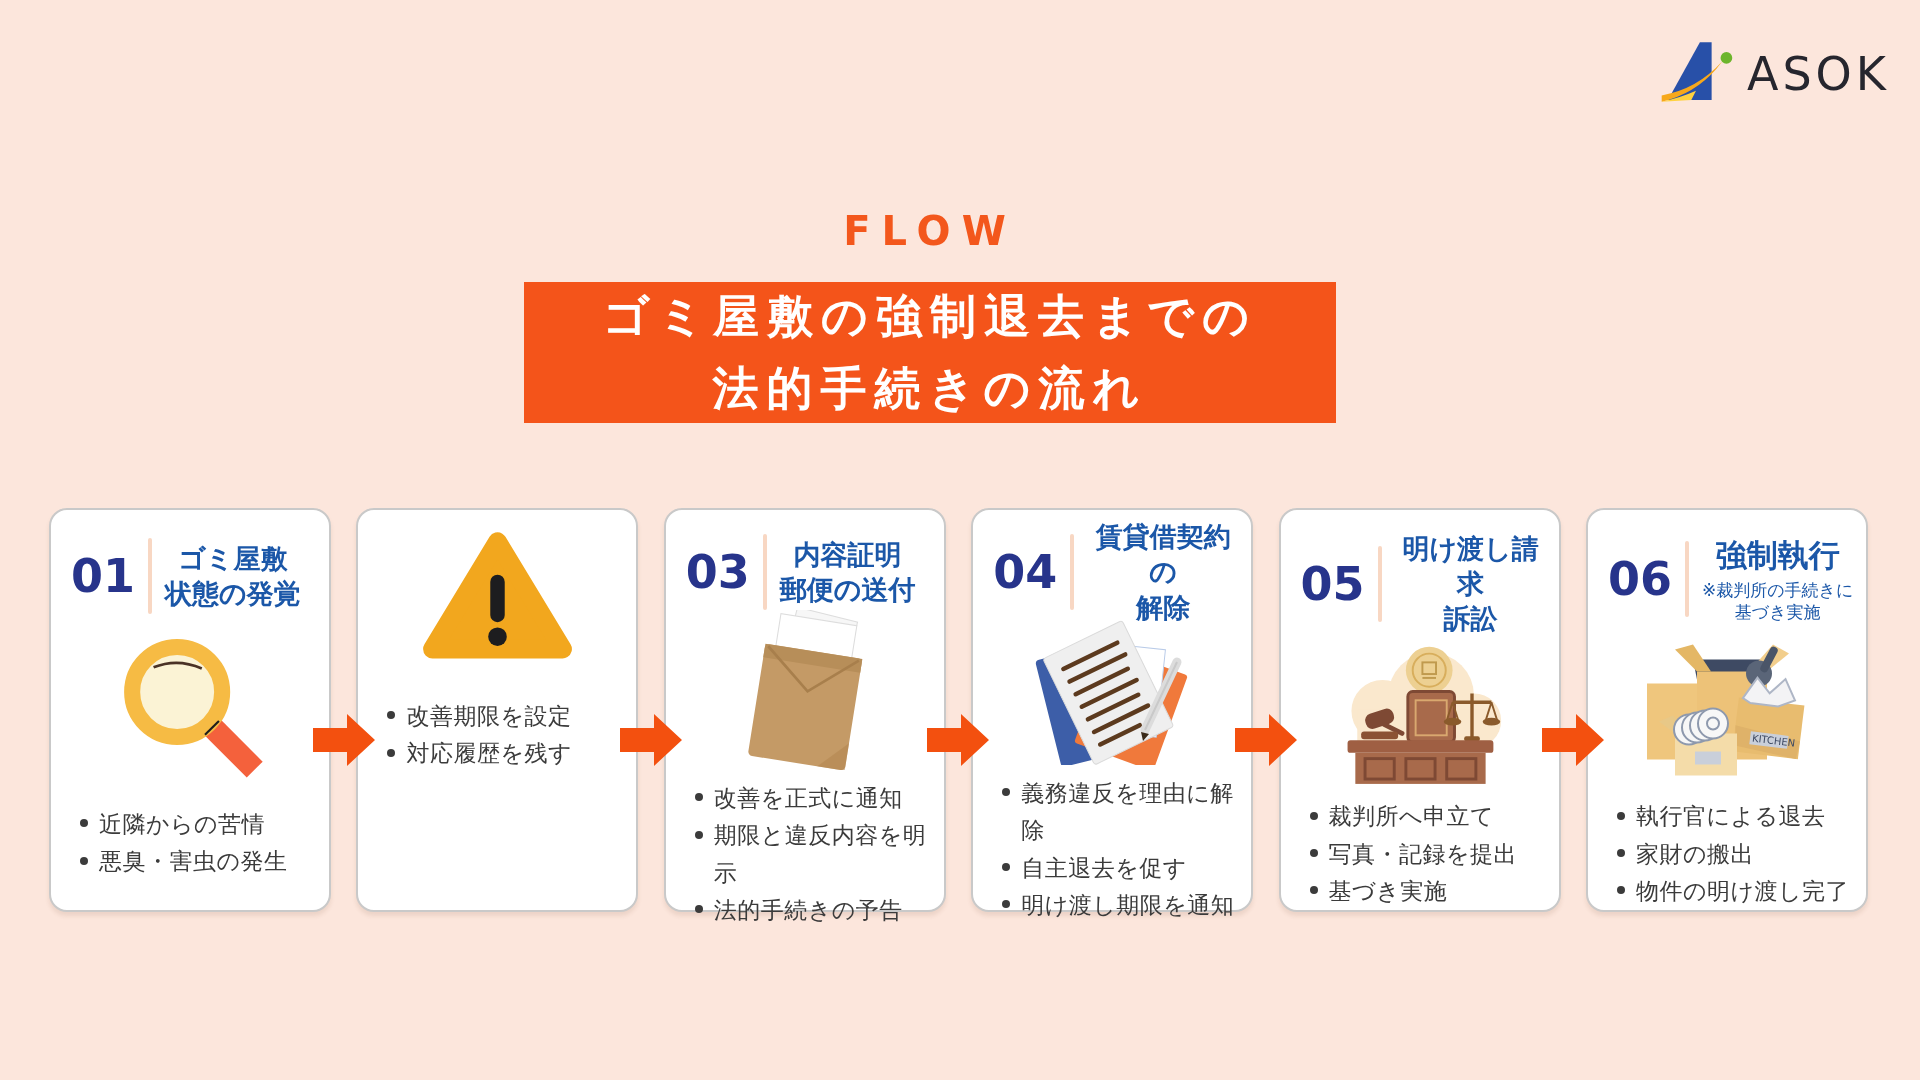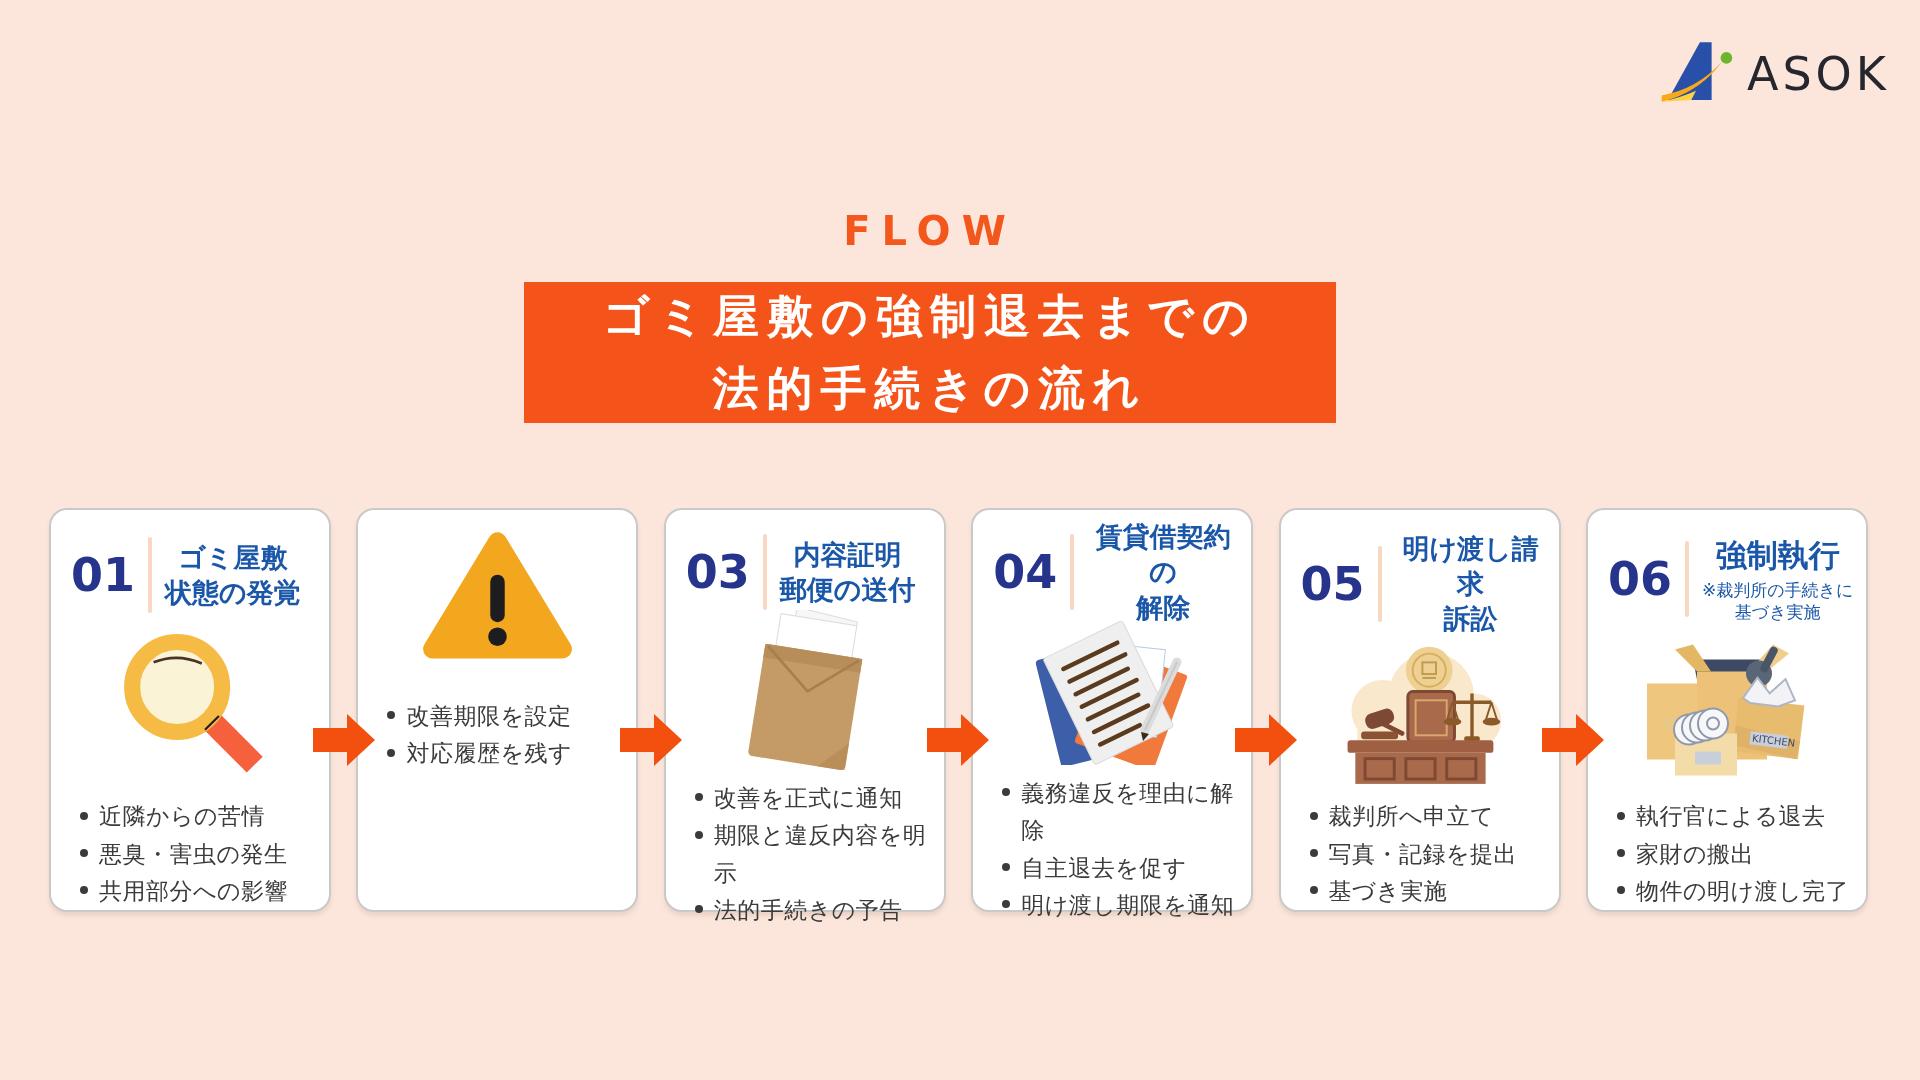--- a/index.html
+++ b/index.html
@@ -87,21 +87,20 @@
       <svg width="150" height="150" viewBox="0 0 140 140">
         <line x1="94" y1="92" x2="123" y2="121" stroke="#F4613C" stroke-width="21" stroke-linecap="square"></line>
         <circle cx="58" cy="56" r="42" fill="#FBF3D5" stroke="#F6BB44" stroke-width="15"></circle>
         <path d="M36 33 Q58 24 81 34" stroke="#4A3226" stroke-width="2.5" fill="none"></path>
         <line x1="97" y1="83" x2="84" y2="96" stroke="#1D1D1D" stroke-width="2"></line>
       </svg>
     </div>
     <ul class="bullets">
       <li>近隣からの苦情</li>
       <li>悪臭・害虫の発生</li>
-      <li>共用部分への影響</li>
     </ul>
   </div>
 
   <div class="arrow-slot">
     <svg width="62" height="56" viewBox="0 0 62 56">
       <polygon points="0,16 34,16 34,2 62,28 34,54 34,40 0,40" fill="#F3500F"></polygon>
     </svg>
   </div>
 
   <div class="card">

